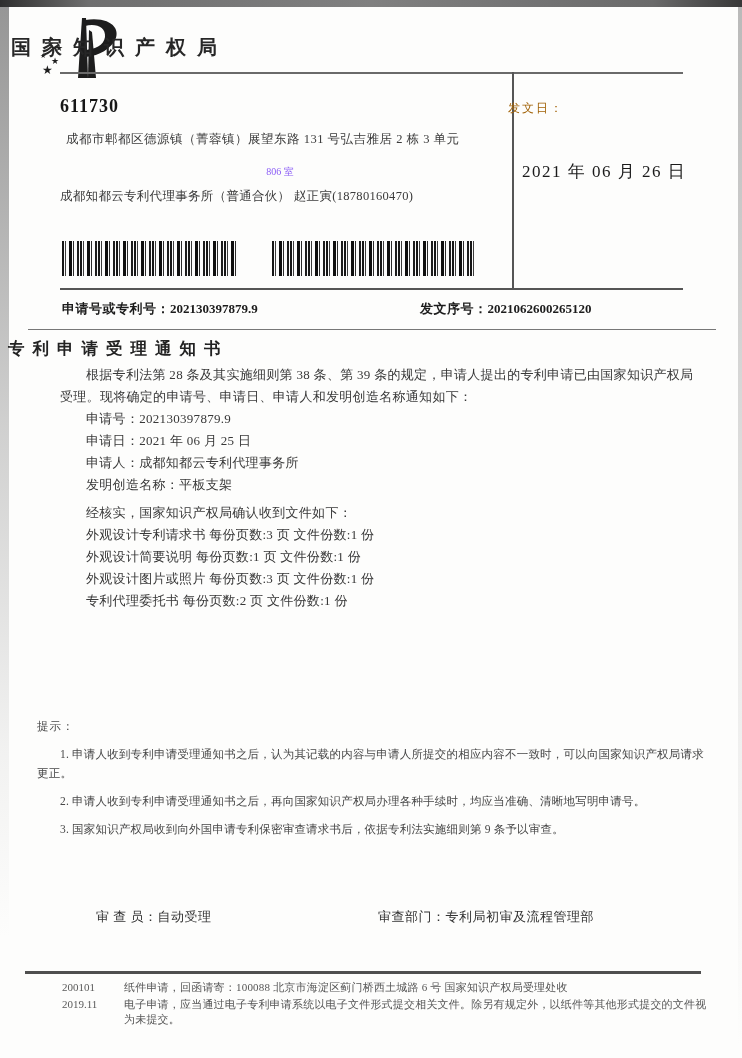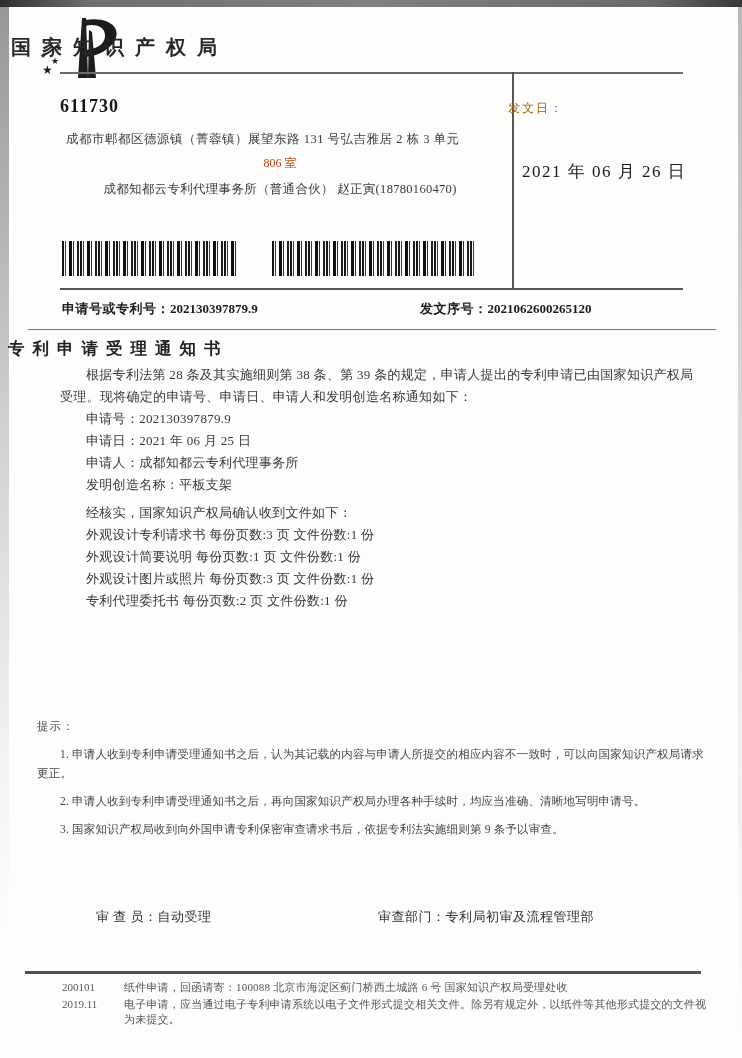--- a/index.html
+++ b/index.html
@@ -40,22 +40,22 @@
   .rule-header{left:60px;top:72px;width:623px;height:2px;background:#6a6a6a;}
   .vdiv{position:absolute;left:512px;top:72px;width:2px;height:217px;background:#555;}
   .rule-mid{left:60px;top:288px;width:623px;height:2px;background:#555;}
   .rule-refrow{left:28px;top:329px;width:688px;height:1px;background:#777;}
   .rule-footer{left:25px;top:971px;width:676px;height:3px;background:#4f4f4f;}
 
   
   .recipient{position:absolute;left:60px;top:96px;width:440px;color:#2e2e2e;}
   .postal{font-size:18px;font-weight:700;letter-spacing:1px;color:#161616;}
   .addr1{margin-top:14px;font-size:12.5px;letter-spacing:.5px;color:#3a3a3a;padding-left:6px;}
-  .addr2{margin-top:7px;font-size:12px;text-align:center;color:#c2410c;}
-  .agent-line{margin-top:9px;font-size:12.5px;text-align:center;letter-spacing:.3px;color:#3a3a3a;}
+  .addr2{margin-top:17px;font-size:10px;text-align:center;color:#8b5cf6;}
+  .agent-line{margin-top:9px;font-size:12.5px;text-align:left;letter-spacing:.3px;color:#3a3a3a;}
 
   
   .issue-label{position:absolute;left:508px;top:100px;font-size:12px;color:#a16207;letter-spacing:2px;}
   .issue-date{position:absolute;left:522px;top:160px;font-size:17px;font-weight:400;color:#1b1b1b;letter-spacing:1.5px;}
 
   
   .barcode{
     position:absolute;top:241px;height:35px;
     background:repeating-linear-gradient(90deg,
       #161616 0 2px,#fbfbfb 2px 3px,

